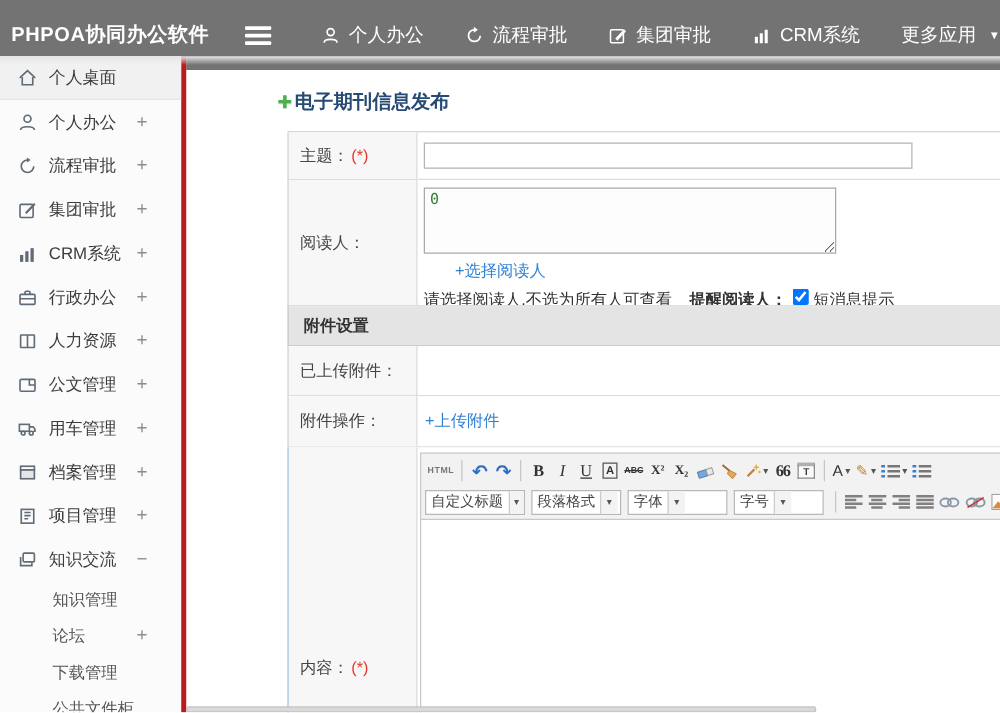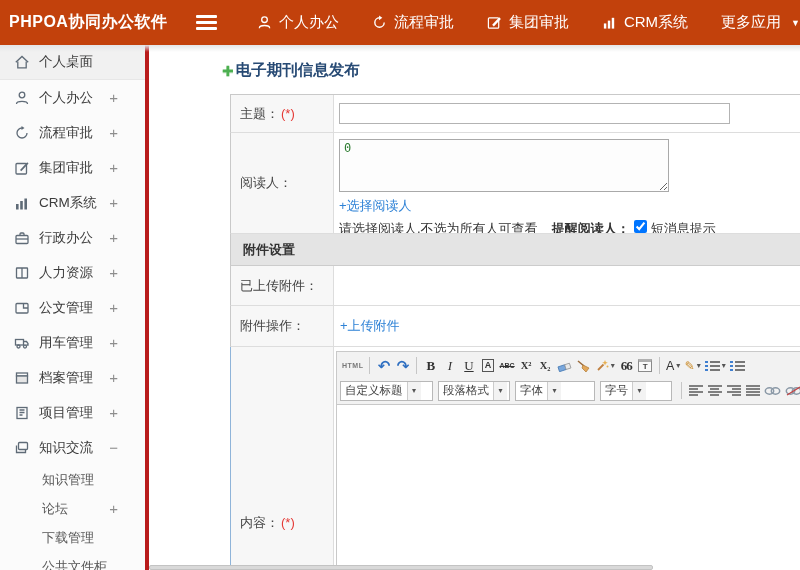--- a/index.html
+++ b/index.html
@@ -3,21 +3,21 @@
 <meta charset="utf-8">
 <style>
   * { box-sizing: border-box; margin: 0; padding: 0; }
   html,body { background:#fff; }
   .page {
     position: relative; width: 800px; height: 570px; overflow: hidden;
     font-family: "Liberation Sans", "DejaVu Sans", sans-serif;
     background: #fff; color:#333;
   }
   
-  .topbar { height:45px; background:#c2410c; display:flex; align-items:center; color:#fff; }
+  .topbar { height:56px; background:#737373; display:flex; align-items:center; color:#fff; }
   .logo { width:197px; padding-left:9px; font-size:16px; font-weight:bold; letter-spacing:.5px; white-space:nowrap; }
   .burger { width:22px; margin:0 0 0 12px; cursor:pointer; }
   .burger i { display:block; height:3px; background:#fff; margin:3px 0; border-radius:1px; }
   .topnav { display:flex; align-items:center; gap:33px; font-size:15px; margin-left:40px; }
   .nav-item { display:flex; align-items:center; gap:7px; color:#fff; cursor:pointer; white-space:nowrap; }
   .nav-item svg { display:block; }
   .navcaret { font-size:9px; margin-left:3px; }
   .grad { position:absolute; top:45px; left:0; right:0; height:7px;
     background:linear-gradient(#e3e5e7, rgba(251,251,251,0)); pointer-events:none; z-index:5; }
   
@@ -45,21 +45,21 @@
   .h38 { height:38px; } .h101 { height:101px; } .h40 { height:40px; } .h41 { height:41px; }
   .hcontent { height:352px; }
   .content-row { border-left-color:#8fb4d9; }
   .fsection { height:32px; background:#e4e4e4; border-bottom:1px solid #ccc; border-left:1px solid #c9c9c9;
     display:flex; align-items:center; padding-left:12px; font-weight:bold; color:#333; }
   .subject-input { margin:8px 0 0 5px; width:391px; height:21px; border:1px solid #b3b3b3;
     font-size:13px; padding:2px 4px; outline:none; }
   .readers-cell { padding:6px 0 0 5px; }
   .readers-ta { display:block; width:330px; height:53px; border:1px solid #a9a9a9; background:#fdfdfd;
     color:#2e7d32; font-size:12px; font-family:"DejaVu Sans Mono", monospace; padding:1px 4px; resize:both; outline:none; }
-  .blue-link { color:#2e82d6; font-size:13px; text-decoration:none; display:inline-block; margin-top:5px; cursor:pointer; }
+  .blue-link { color:#2e82d6; font-size:13px; text-decoration:none; display:inline-block; margin-top:5px; cursor:pointer;margin-left:25px; }
   .note { margin-top:5px; display:flex; align-items:flex-start; gap:4px; color:#333; white-space:nowrap; }
   .note b { margin-left:10px; }
   .note input { width:13px; height:13px; }
   .oplink { margin:11px 0 0 6px; }
   
   .editor-cell { padding:4px 0 0 2px; }
   .editor { width:478px; }
   .toolbar { border:1px solid #c9c9c9; background:#f2f2f2; padding:1px 3px; }
   .trow { display:flex; align-items:center; height:25px; flex-wrap:nowrap; overflow:hidden; }
   .tbtn { height:21px; min-width:19px; padding:0 2px; display:inline-flex; align-items:center;
@@ -76,21 +76,21 @@
   .t-quote { font-weight:bold; font-family:"Liberation Serif", serif; font-size:13px; letter-spacing:-1px; }
   .calbox { width:14px; height:13px; border:1px solid #8a8a8a; background:#fafafa; font-size:8px; font-weight:bold;
     color:#444; display:inline-flex; align-items:center; justify-content:center; border-top:3px solid #b0b0b0; }
   .t-pen { color:#c8861f; font-size:12px; }
   .car8 { font-size:8px; color:#555; margin-left:2px; }
   .tsel { height:20px; border:1px solid #b8b8b8; background:#fff; display:inline-flex; align-items:center;
     font-size:11.5px; color:#444; margin-right:5px; flex:0 0 auto; cursor:pointer; }
   .tsel .txt { padding:0 4px; white-space:nowrap; }
   .tsel .car { width:14px; align-self:stretch; border-left:1px solid #ccc; background:#f3f3f3;
     display:flex; align-items:center; justify-content:center; font-size:8px; color:#555; }
-  .w76{width:93px;} .w72{width:72px;} .w64{width:80px;}
+  .w76{width:80px;} .w72{width:72px;} .w64{width:80px;}
   .ico-lines { width:14px; height:12px; background-repeat:no-repeat; display:inline-block; }
   .al-l { background-image:linear-gradient(#808080,#808080),linear-gradient(#808080,#808080),linear-gradient(#808080,#808080),linear-gradient(#808080,#808080);
           background-size:14px 2px,9px 2px,14px 2px,9px 2px; background-position:0 0,0 3px,0 6px,0 9px; }
   .al-c { background-image:linear-gradient(#808080,#808080),linear-gradient(#808080,#808080),linear-gradient(#808080,#808080),linear-gradient(#808080,#808080);
           background-size:14px 2px,9px 2px,14px 2px,9px 2px; background-position:0 0,center 3px,0 6px,center 9px; }
   .al-r { background-image:linear-gradient(#808080,#808080),linear-gradient(#808080,#808080),linear-gradient(#808080,#808080),linear-gradient(#808080,#808080);
           background-size:14px 2px,9px 2px,14px 2px,9px 2px; background-position:0 0,right 3px,0 6px,right 9px; }
   .al-j { background-image:linear-gradient(#808080,#808080),linear-gradient(#808080,#808080),linear-gradient(#808080,#808080),linear-gradient(#808080,#808080);
           background-size:14px 2px,14px 2px,14px 2px,14px 2px; background-position:0 0,0 3px,0 6px,0 9px; }
   .ico-ol, .ico-ul { width:15px; height:12px; background-repeat:no-repeat; display:inline-block;

